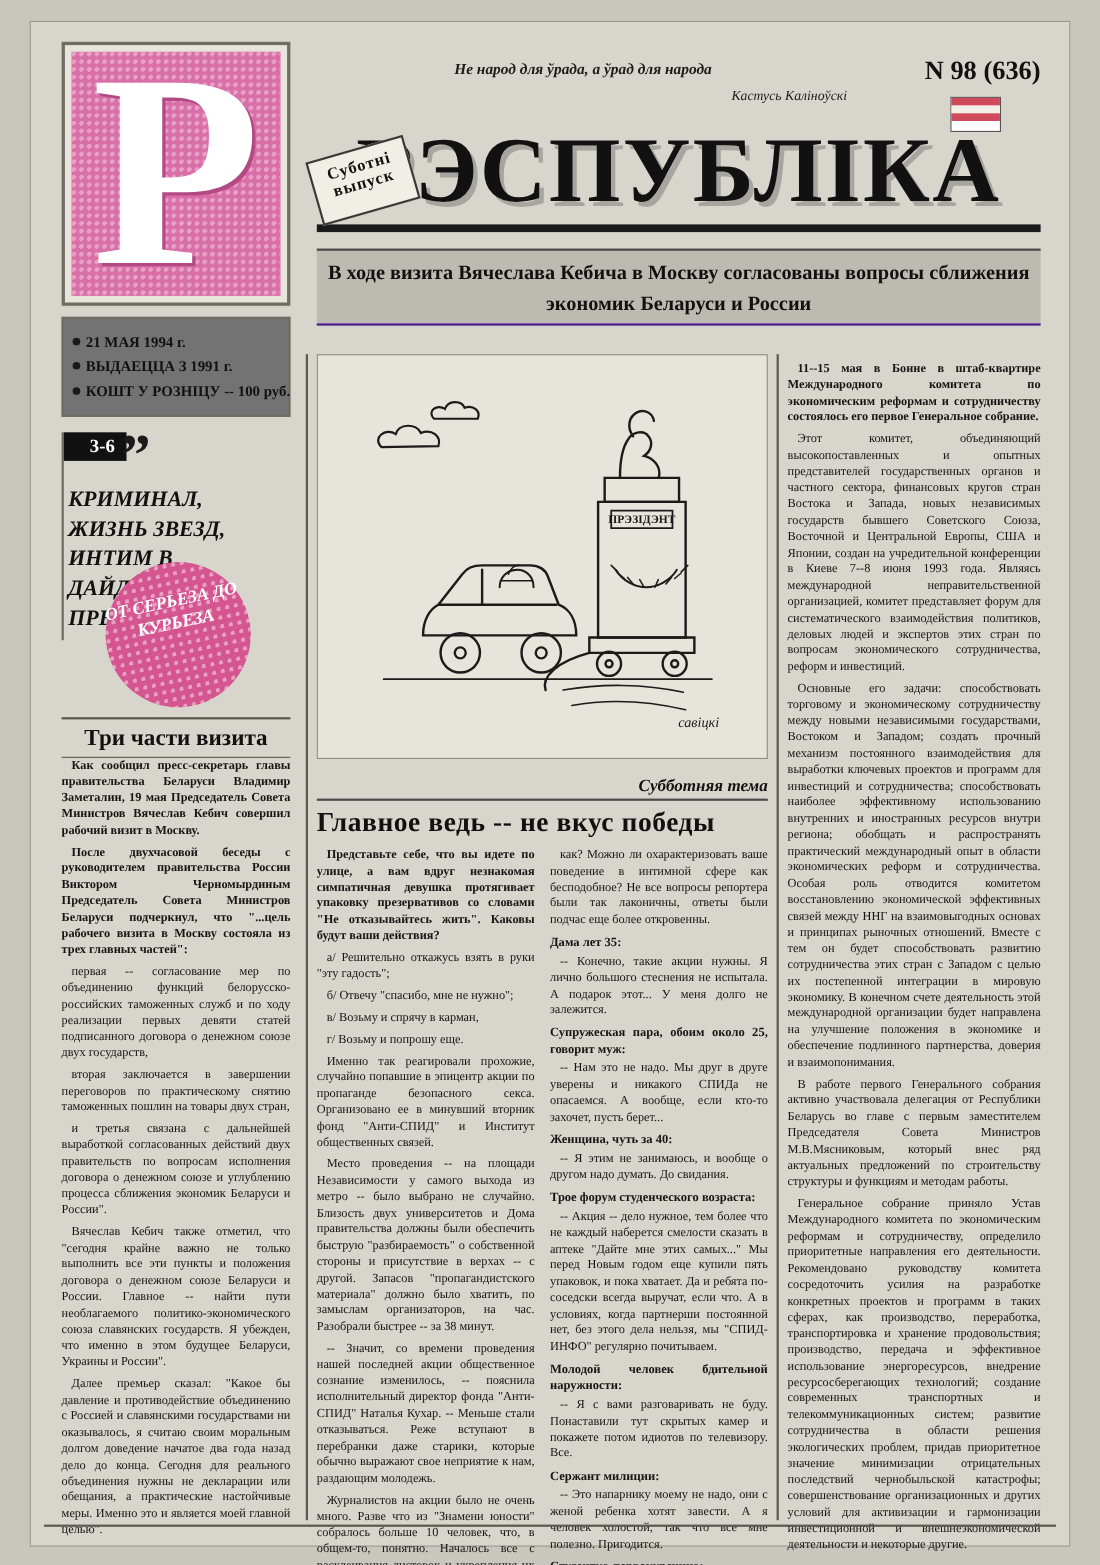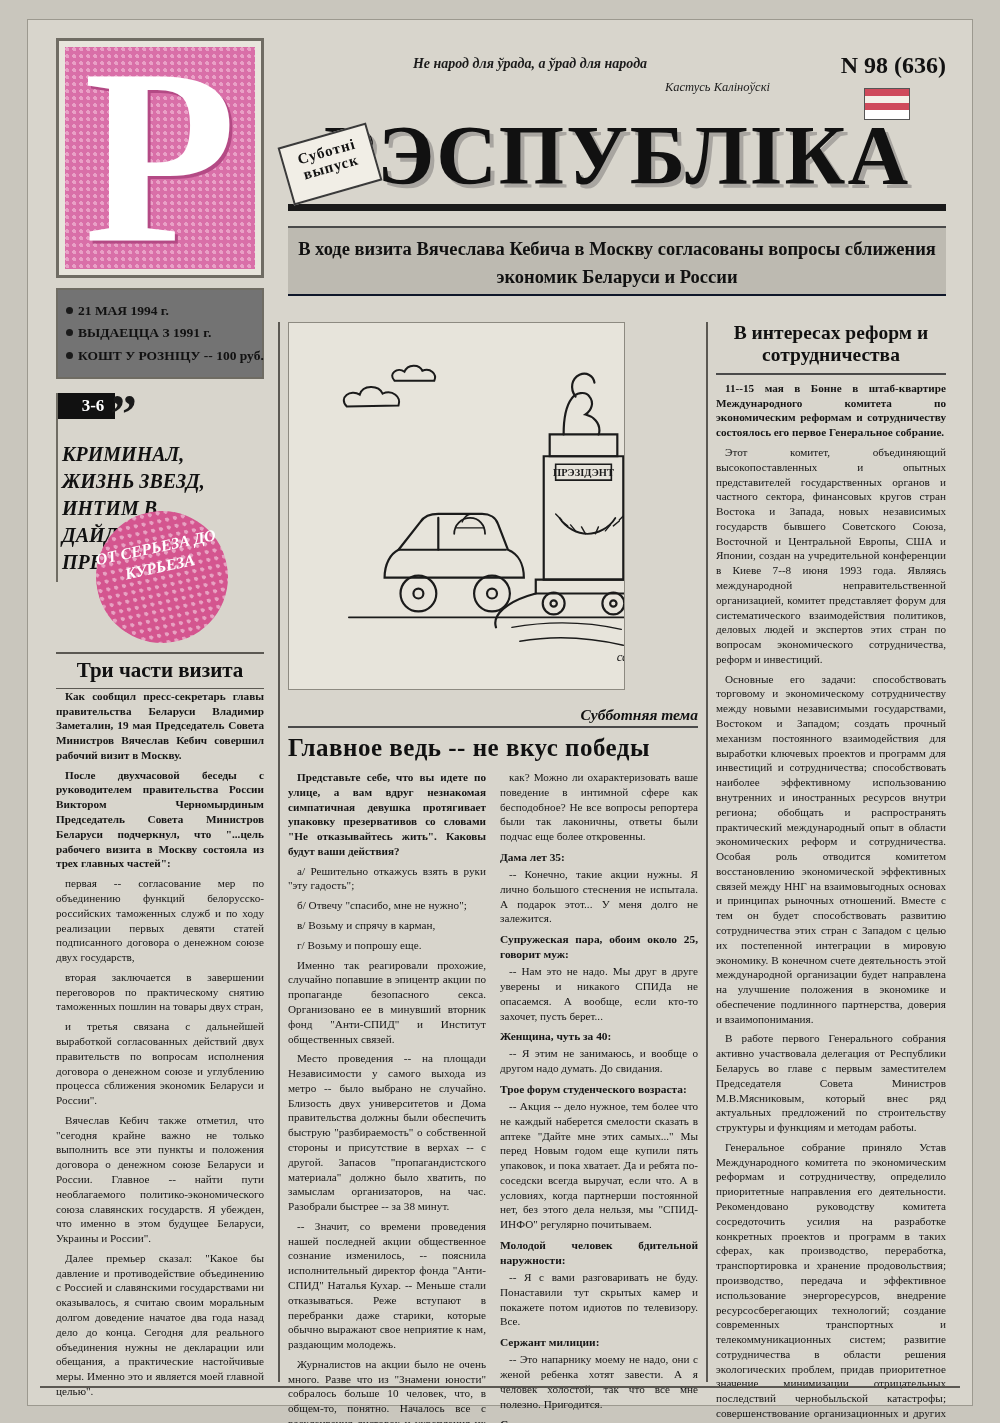--- a/index.html
+++ b/index.html
@@ -176,21 +176,21 @@
   }
 
   .lead-banner {
     position: absolute;
     left: 248px;
     top: 196px;
     width: 658px;
     height: 70px;
     background: #bdbab1;
     border-top: 2px solid #4a4a4a;
-    border-bottom: 2px solid #0f172a;
+    border-bottom: 2px solid #4c1d95;
     box-sizing: border-box;
     padding: 8px 10px 0 10px;
     font-family: "Liberation Serif", serif;
     font-weight: bold;
     font-size: 18.5px;
     line-height: 1.5;
     color: #111;
     text-align: center;
   }
 
@@ -299,21 +299,21 @@
     text-align: justify;
   }
   .body-text p { margin: 0 0 5px 0; text-indent: 9px; }
   .body-text p.b { font-weight: bold; }
 
   
   .cartoon {
     position: absolute;
     left: 248px;
     top: 292px;
-    width: 337px;
+    width: 410px;
     height: 368px;
     background: #e7e4db;
     border: 1px solid #8d8a81;
     box-sizing: border-box;
     overflow: hidden;
   }
 
   
   .center {
     position: absolute;
@@ -541,21 +541,20 @@
             <p>-- Я с вами разговаривать не буду. Понаставили тут скрытых камер и покажете потом идиотов по телевизору. Все.</p>
             <div class="subhead">Сержант милиции:</div>
             <p>-- Это напарнику моему не надо, они с женой ребенка хотят завести. А я человек холостой, так что все мне полезно. Пригодится.</p>
             <div class="subhead">Студентка-первокурсница:</div>
 
           </div>
         </div>
       </div>
 
       <div class="col-right">
-        <div class="right-head">В интересах реформ и сотрудничества</div>
         <div class="body-text right-body">
           <p class="b">11--15 мая в Бонне в штаб-квартире Международного комитета по экономическим реформам и сотрудничеству состоялось его первое Генеральное собрание.</p>
           <p>Этот комитет, объединяющий высокопоставленных и опытных представителей государственных органов и частного сектора, финансовых кругов стран Востока и Запада, новых независимых государств бывшего Советского Союза, Восточной и Центральной Европы, США и Японии, создан на учредительной конференции в Киеве 7--8 июня 1993 года. Являясь международной неправительственной организацией, комитет представляет форум для систематического взаимодействия политиков, деловых людей и экспертов этих стран по вопросам экономического сотрудничества, реформ и инвестиций.</p>
           <p>Основные его задачи: способствовать торговому и экономическому сотрудничеству между новыми независимыми государствами, Востоком и Западом; создать прочный механизм постоянного взаимодействия для выработки ключевых проектов и программ для инвестиций и сотрудничества; способствовать наиболее эффективному использованию внутренних и иностранных ресурсов внутри региона; обобщать и распространять практический международный опыт в области экономических реформ и сотрудничества. Особая роль отводится комитетом восстановлению экономической эффективных связей между ННГ на взаимовыгодных основах и принципах рыночных отношений. Вместе с тем он будет способствовать развитию сотрудничества этих стран с Западом с целью их постепенной интеграции в мировую экономику. В конечном счете деятельность этой международной организации будет направлена на улучшение положения в экономике и обеспечение подлинного партнерства, доверия и взаимопонимания.</p>
           <p>В работе первого Генерального собрания активно участвовала делегация от Республики Беларусь во главе с первым заместителем Председателя Совета Министров М.В.Мясниковым, который внес ряд актуальных предложений по строительству структуры и функциям и методам работы.</p>
           <p>Генеральное собрание приняло Устав Международного комитета по экономическим реформам и сотрудничеству, определило приоритетные направления его деятельности. Рекомендовано руководству комитета сосредоточить усилия на разработке конкретных проектов и программ в таких сферах, как производство, переработка, транспортировка и хранение продовольствия; производство, передача и эффективное использование энергоресурсов, внедрение ресурсосберегающих технологий; создание современных транспортных и телекоммуникационных систем; развитие сотрудничества в области решения экологических проблем, придав приоритетное значение минимизации отрицательных последствий чернобыльской катастрофы; совершенствование организационных и других условий для активизации и гармонизации инвестиционной и внешнеэкономической деятельности и некоторые другие.</p>
 
         </div>
       </div>
 

